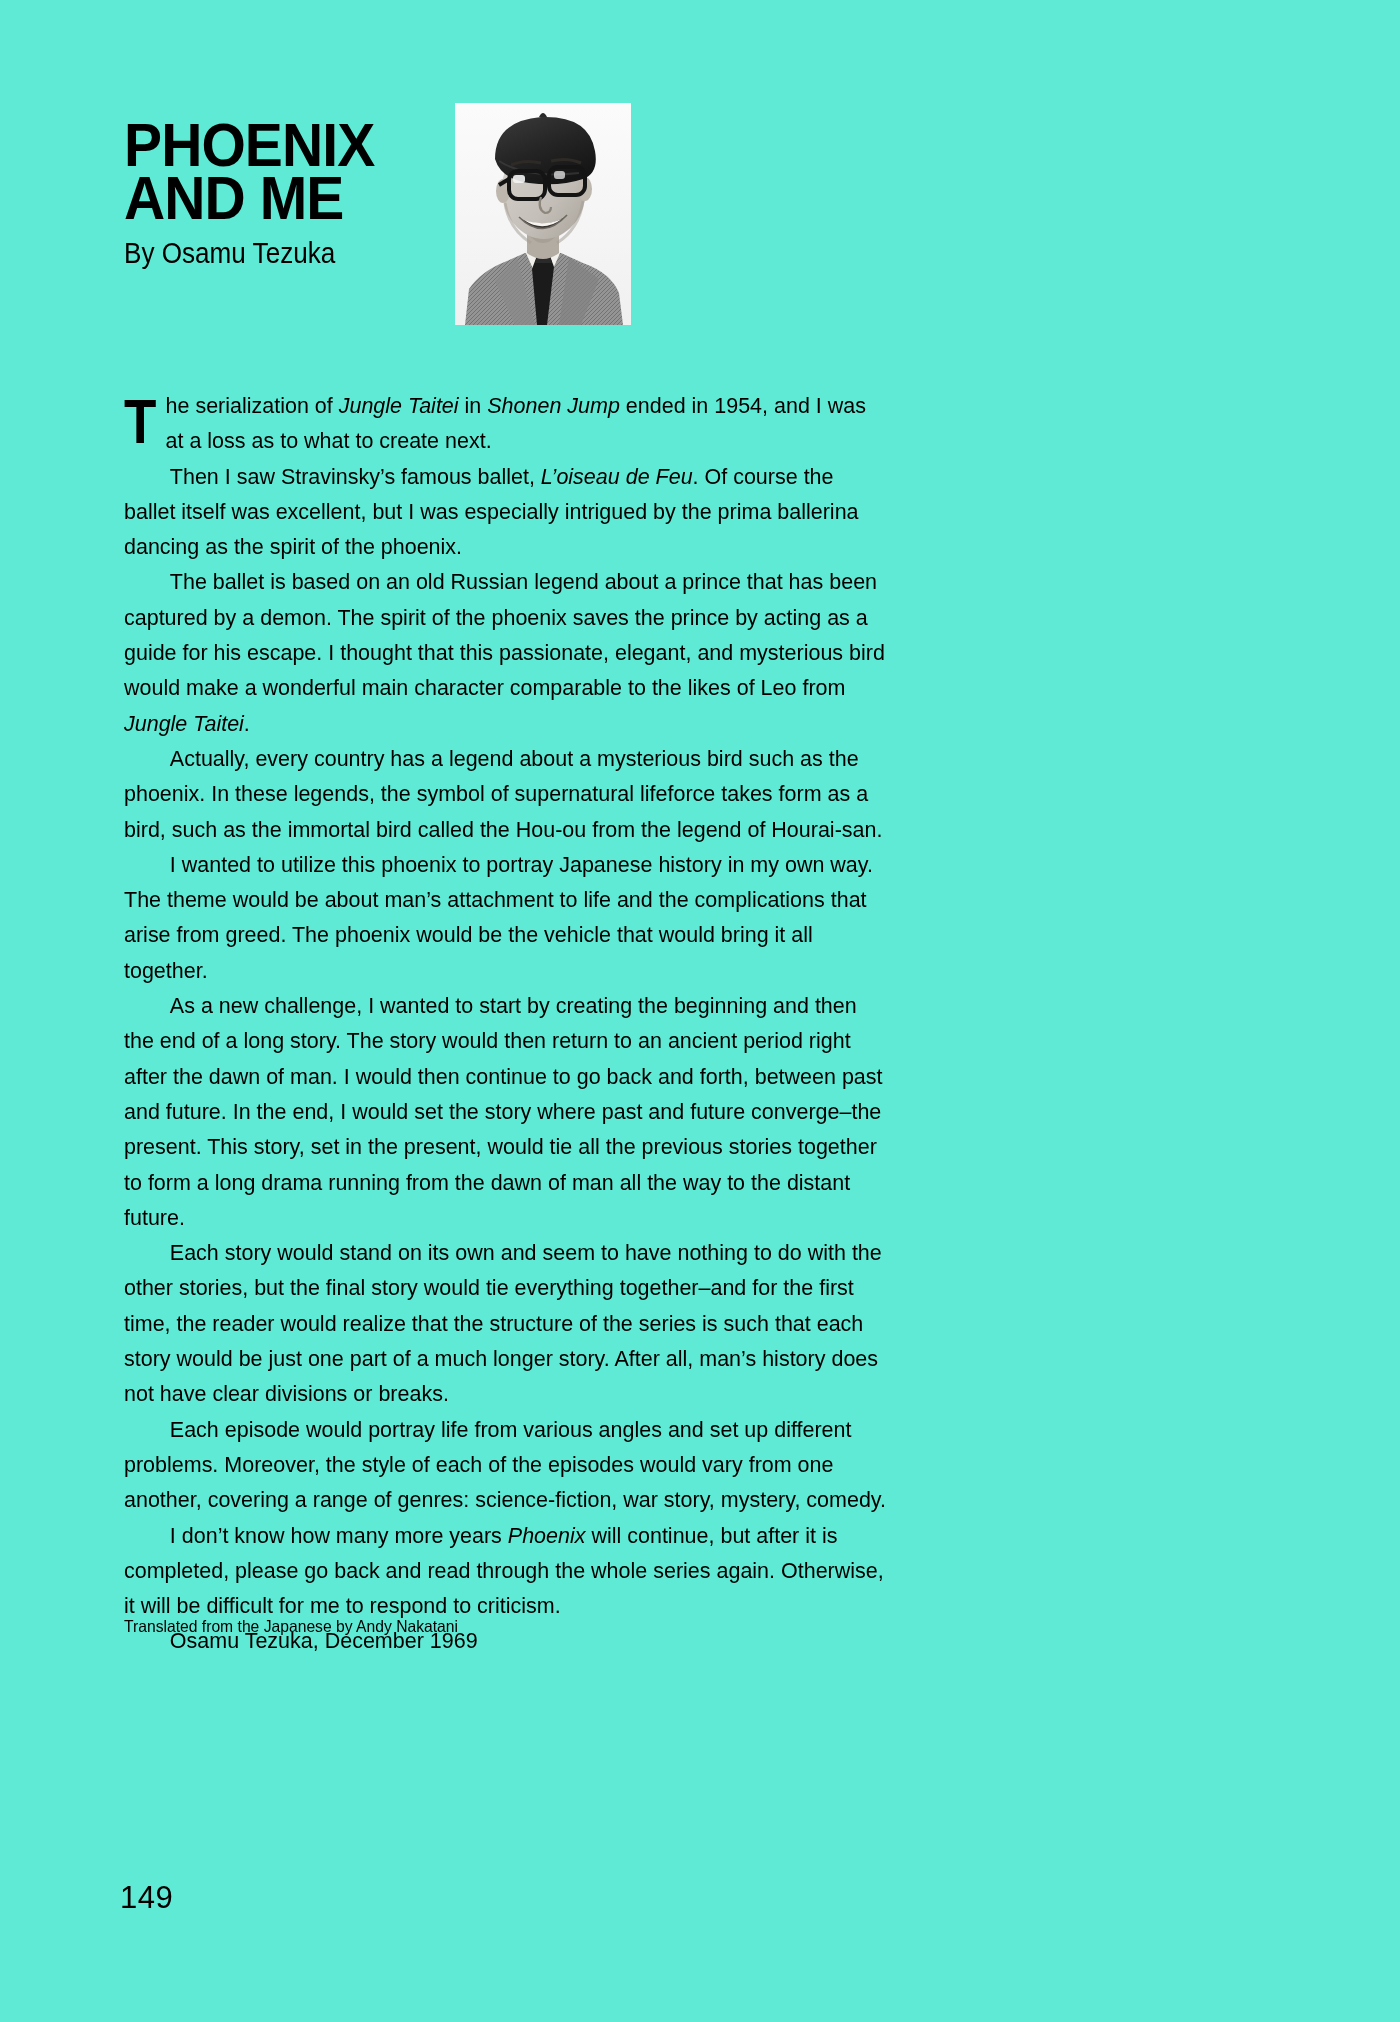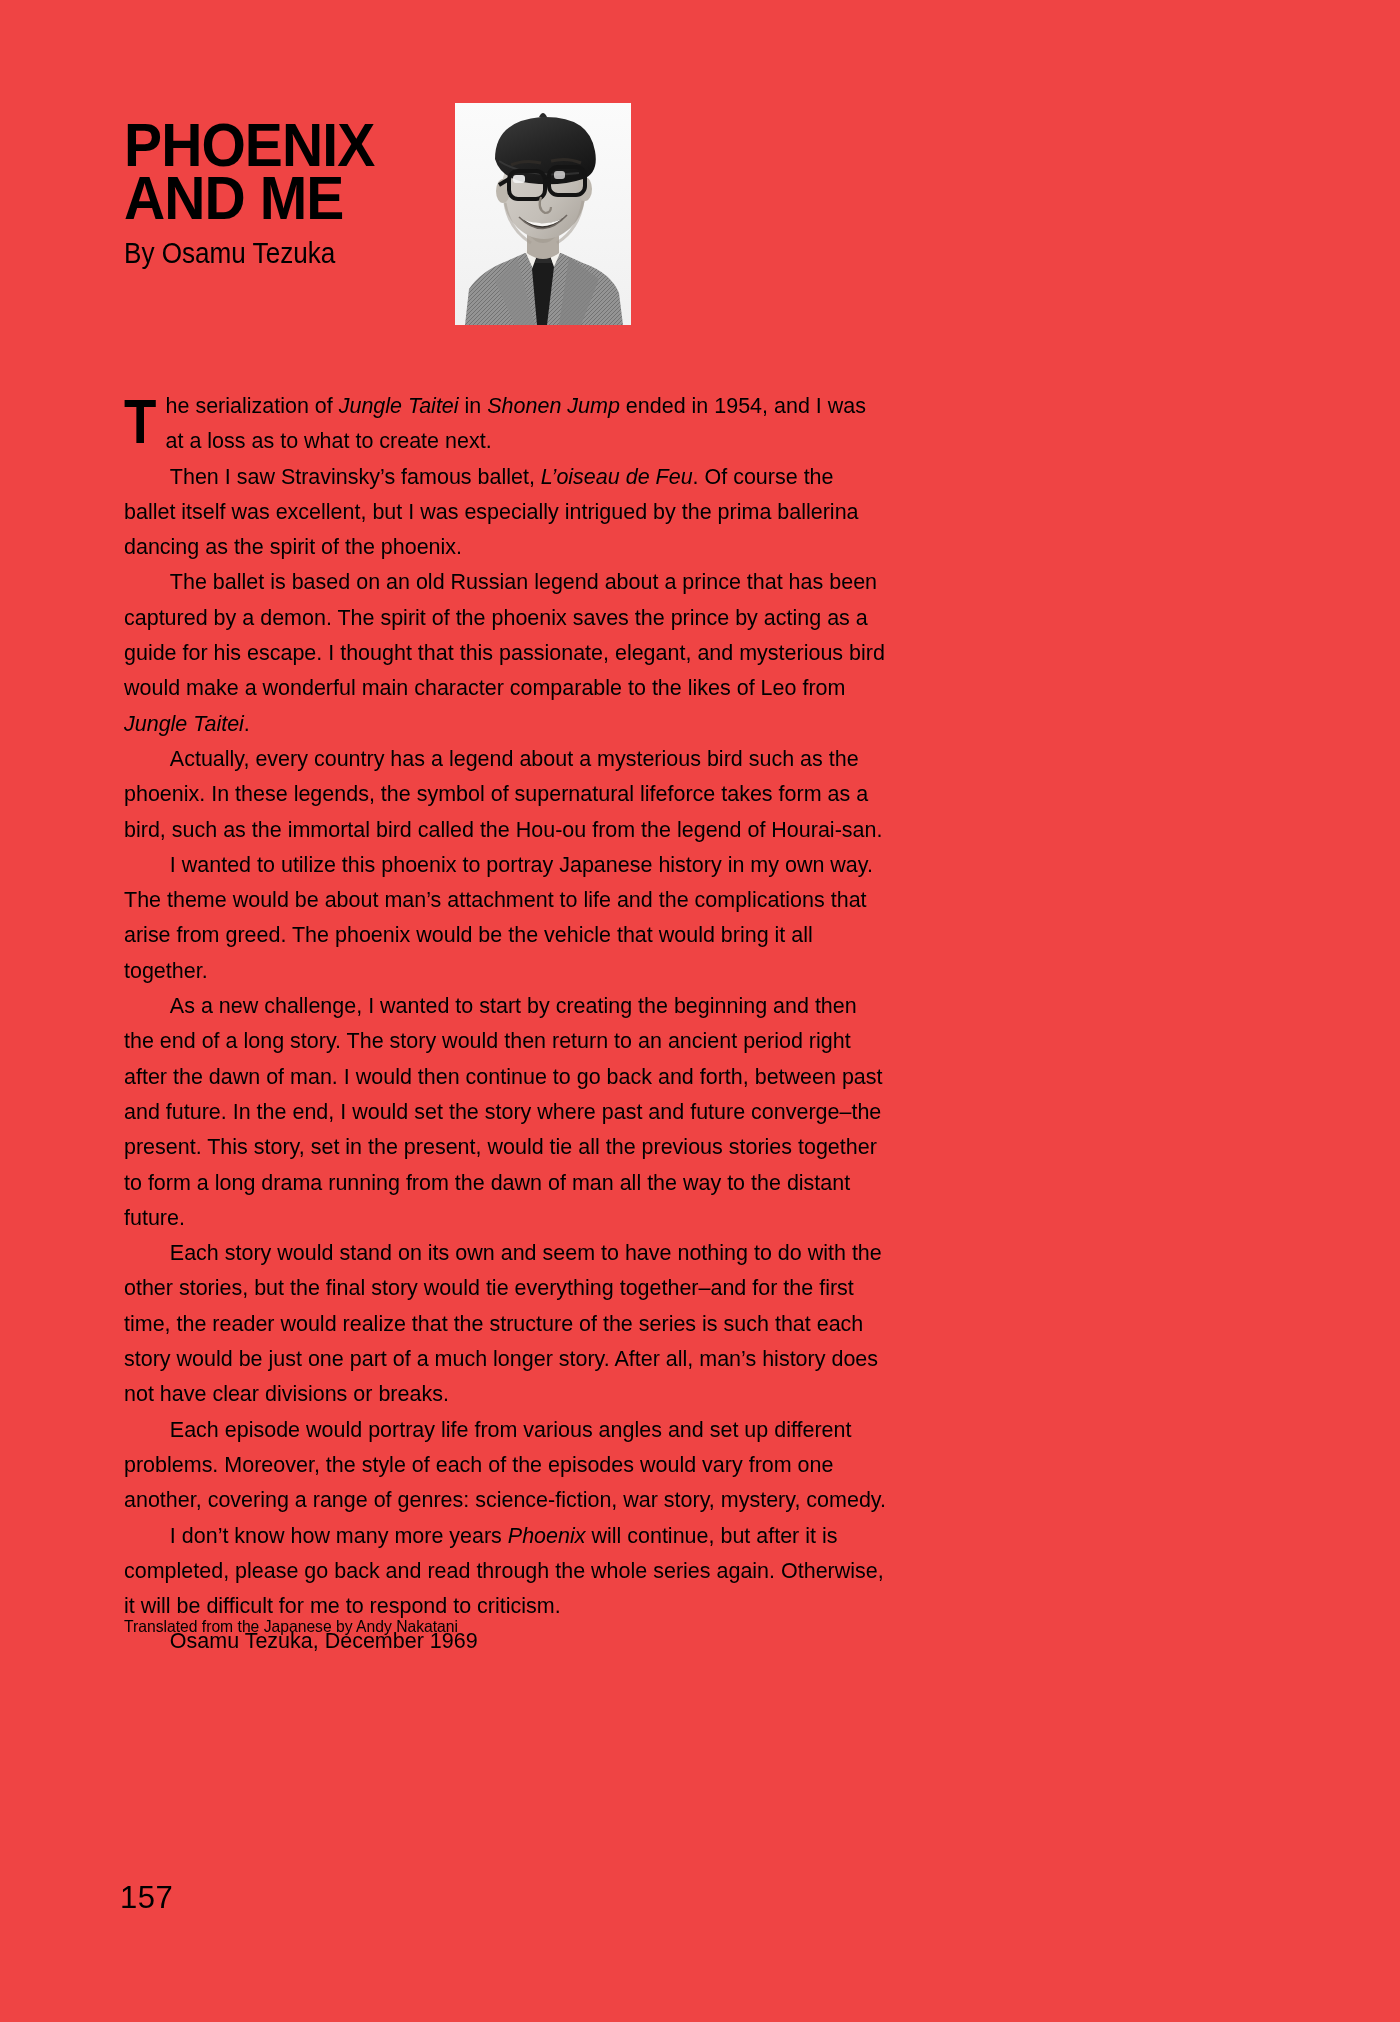--- a/index.html
+++ b/index.html
@@ -12,21 +12,21 @@
     height: 2022px;
     position: relative;
     font-family: "Liberation Sans", sans-serif;
     color: #000000;
     overflow: hidden;
   }
 
   .page {
     position: absolute;
     inset: 0;
-    background: #ef4444;
+    background: #5eead4;
   }
 
   
   .masthead {
     position: absolute;
     left: 124px;
     top: 118px;
     width: 800px;
   }
   .title-block {
@@ -226,15 +226,15 @@
         <p>As a new challenge, I wanted to start by creating the beginning and then the end of a long story. The story would then return to an ancient period right after the dawn of man. I would then continue to go back and forth, between past and future. In the end, I would set the story where past and future converge–the present. This story, set in the present, would tie all the previous stories together to form a long drama running from the dawn of man all the way to the distant future.</p>
         <p>Each story would stand on its own and seem to have nothing to do with the other stories, but the final story would tie everything together–and for the first time, the reader would realize that the structure of the series is such that each story would be just one part of a much longer story. After all, man’s history does not have clear divisions or breaks.</p>
         <p>Each episode would portray life from various angles and set up different problems. Moreover, the style of each of the episodes would vary from one another, covering a range of genres: science-fiction, war story, mystery, comedy.</p>
         <p>I don’t know how many more years <em>Phoenix</em> will continue, but after it is completed, please go back and read through the whole series again. Otherwise, it will be difficult for me to respond to criticism.</p>
       </div>
     <p class="signature">Osamu Tezuka, December 1969</p>
   </div>
 
   <div class="translation">Translated from the Japanese by Andy Nakatani</div>
 
-  <div class="folio">157</div>
+  <div class="folio">149</div>
 
 </div>
 
 </body></html>

